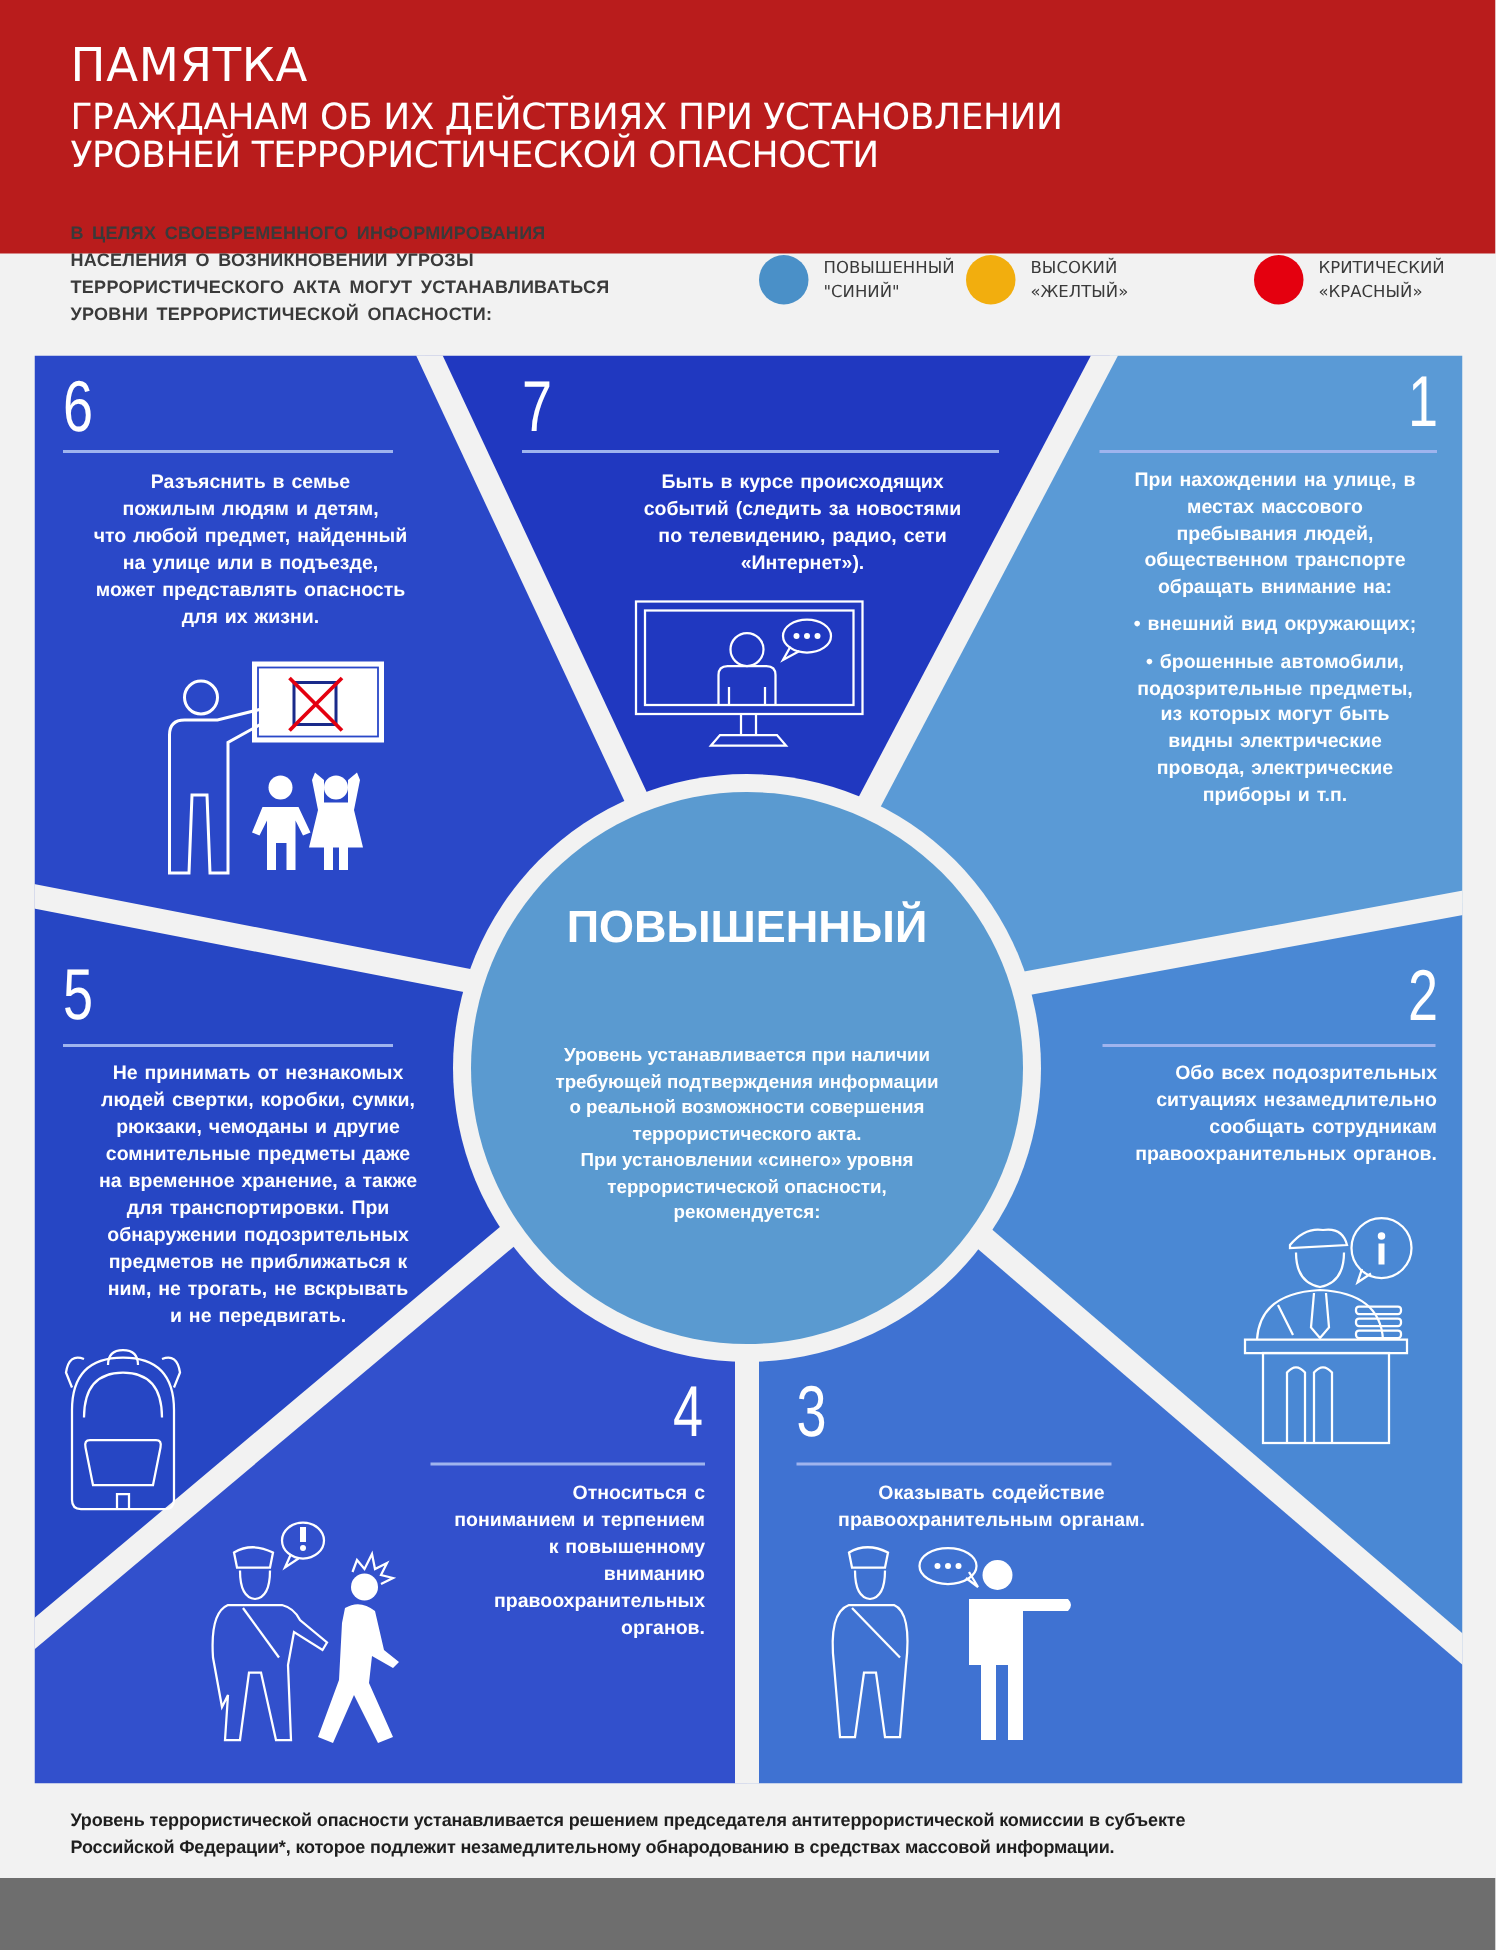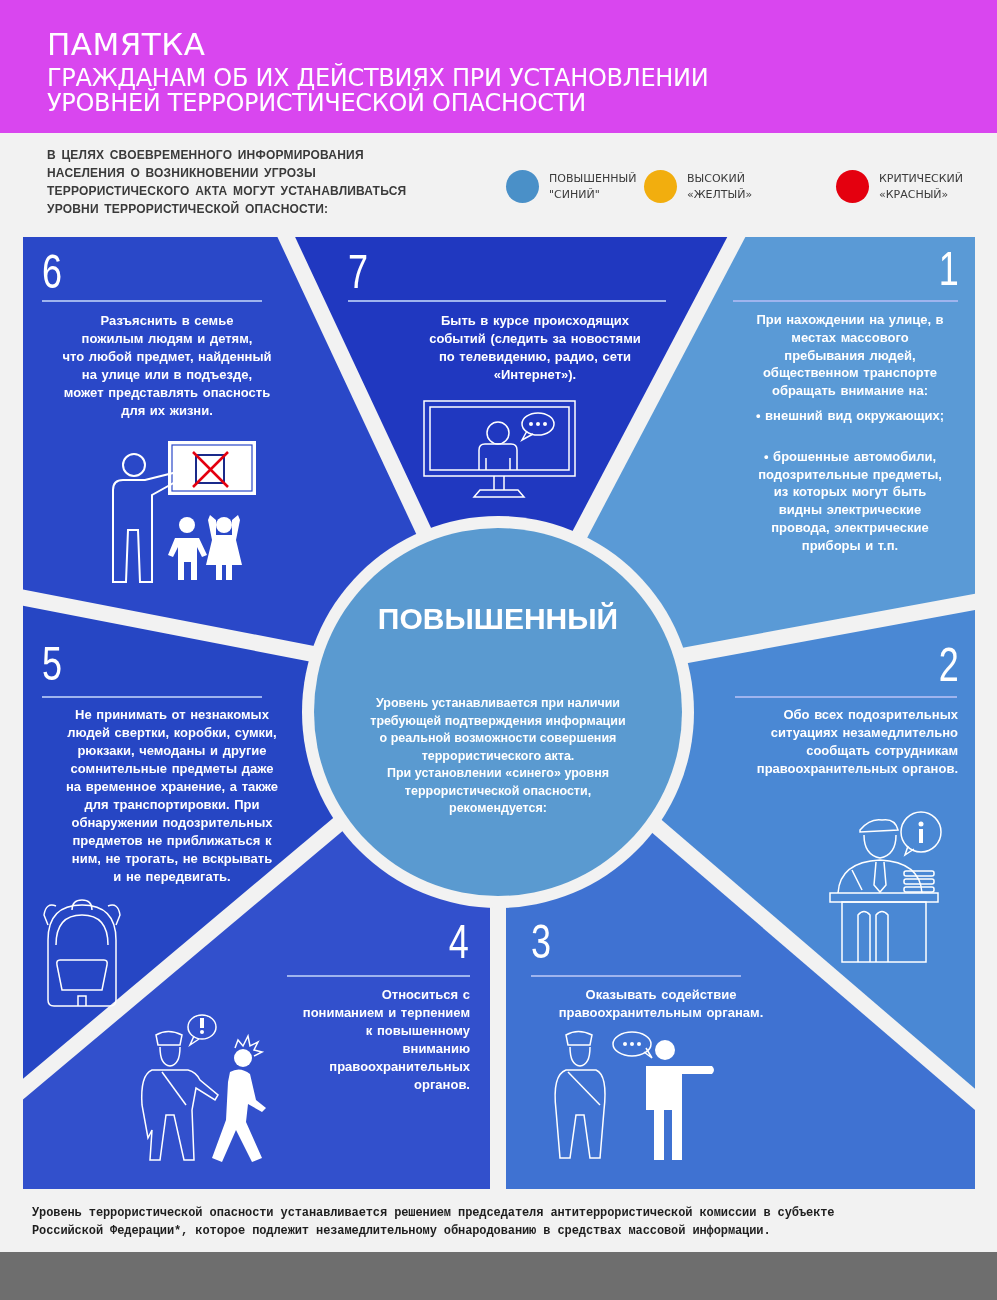--- a/index.html
+++ b/index.html
@@ -1,40 +1,40 @@
 <!DOCTYPE html>
 <html><head>
 <meta charset="utf-8">
 <style>
   * { margin: 0; padding: 0; box-sizing: border-box; }
   html, body { width: 997px; height: 1300px; overflow: hidden; }
   body { background: #f2f2f2; font-family: "Liberation Sans", sans-serif; position: relative; }
 
-  .header { position: absolute; left: 0; top: 0; width: 997px; height: 133px; background: #d946ef; text-decoration: underline; }
+  .header { position: absolute; left: 0; top: 0; width: 997px; height: 169px; background: #b91c1c; text-decoration: underline; }
   .header .title { position: absolute; left: 47px; top: 26px; color: #fff; font-size: 31px; letter-spacing: 0.5px; font-family: "DejaVu Sans", sans-serif; font-weight: normal; }
   .header .subtitle { position: absolute; left: 47px; top: 66px; color: #fff; font-size: 24px; line-height: 25px; font-family: "DejaVu Sans", sans-serif; letter-spacing: -0.3px; }
 
   .intro { position: absolute; left: 47px; top: 146px; width: 420px; font-size: 12px; line-height: 18px; font-weight: bold; color: #3a3a3a; letter-spacing: 0.2px; word-spacing: 2px; }
 
   .legend { position: absolute; top: 170px; display: flex; align-items: center; }
   .legend .dot { width: 33px; height: 33px; border-radius: 50%; margin-right: 10px; }
   .legend .lbl { font-size: 11px; line-height: 16px; color: #3a3a3a; font-family: "DejaVu Sans", sans-serif; }
 
   .board { position: absolute; left: 0; top: 0; width: 997px; height: 1300px; pointer-events: none; }
   .board svg { position: absolute; left: 0; top: 0; }
 
   .panel-text { position: absolute; color: #fff; font-weight: bold; font-size: 13px; line-height: 18px; word-spacing: 1px; text-align: center; }
   .num { position: absolute; color: #fff; font-size: 48px; font-family: "Liberation Sans", sans-serif; font-weight: normal; line-height: 1; transform: scaleX(0.75); transform-origin: left top; }
   .num.right { transform-origin: right top; }
   .rule { position: absolute; height: 2px; background: #9fb4ee; }
 
   .center-title { position: absolute; left: 313px; top: 600px; width: 370px; text-align: center; color: #fff; font-size: 30px; line-height: 38px; font-weight: bold; }
   .center-text { position: absolute; left: 333px; top: 695px; width: 330px; text-align: center; color: #fff; font-weight: bold; font-size: 12.5px; line-height: 17.5px; }
 
-  .footnote { position: absolute; left: 32px; top: 1204px; width: 910px; font-size: 12px; line-height: 18px; font-weight: bold; color: #1e1e1e; letter-spacing: -0.1px; font-family: Liberation Mono, monospace; }
+  .footnote { position: absolute; left: 47px; top: 1204px; width: 910px; font-size: 12px; line-height: 18px; font-weight: bold; color: #1e1e1e; letter-spacing: -0.1px; }
   .footer { position: absolute; left: 0; top: 1252px; width: 997px; height: 48px; background: #6e6e6e; }
 </style>
 </head>
 <body>
 
 <div class="header">
   <div class="title">ПАМЯТКА</div>
   <div class="subtitle">
     <div>ГРАЖДАНАМ ОБ  ИХ  ДЕЙСТВИЯХ ПРИ УСТАНОВЛЕНИИ</div>
     <div>УРОВНЕЙ ТЕРРОРИСТИЧЕСКОЙ ОПАСНОСТИ</div>
@@ -233,21 +233,21 @@
 <div class="rule" style="left:733px; top:300px; width:225px;"></div>
 <div class="panel-text" style="left:735px; top:311px; width:230px; line-height:17.8px;">
   <div>При  нахождении  на  улице,  в</div>
   <div>местах  массового</div>
   <div>пребывания  людей,</div>
   <div>общественном транспорте</div>
   <div>обращать внимание на:</div>
   <div style="margin-top:7px;">
       <div>• внешний  вид  окружающих;</div>
     </div>
-  <div style="margin-top:23px;">
+  <div style="margin-top:7px;">
     <div>• брошенные  автомобили,</div>
     <div>подозрительные  предметы,</div>
     <div>из  которых  могут  быть</div>
     <div>видны  электрические</div>
     <div>провода, электрические</div>
     <div>приборы и т.п.</div>
   </div>
 </div>
 
 <div class="num" style="left:42px; top:640px;">5</div>

